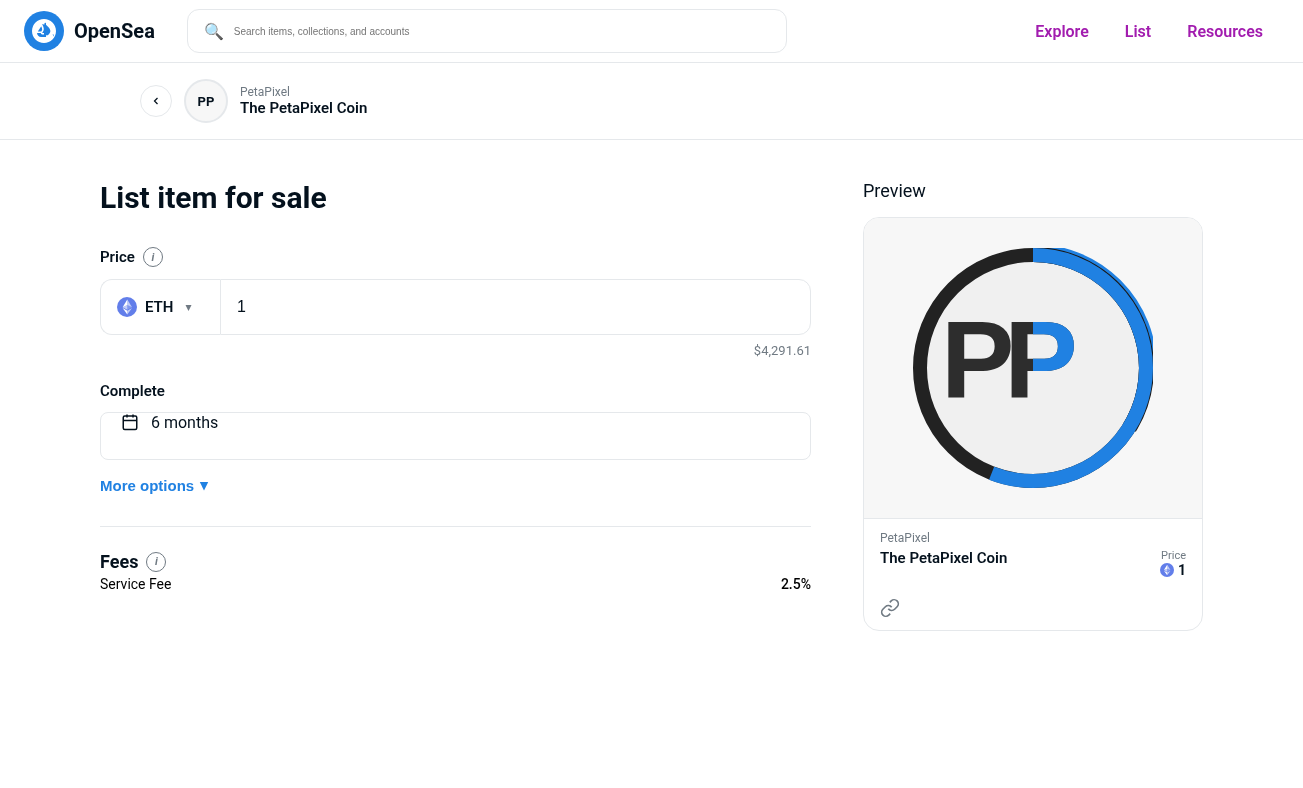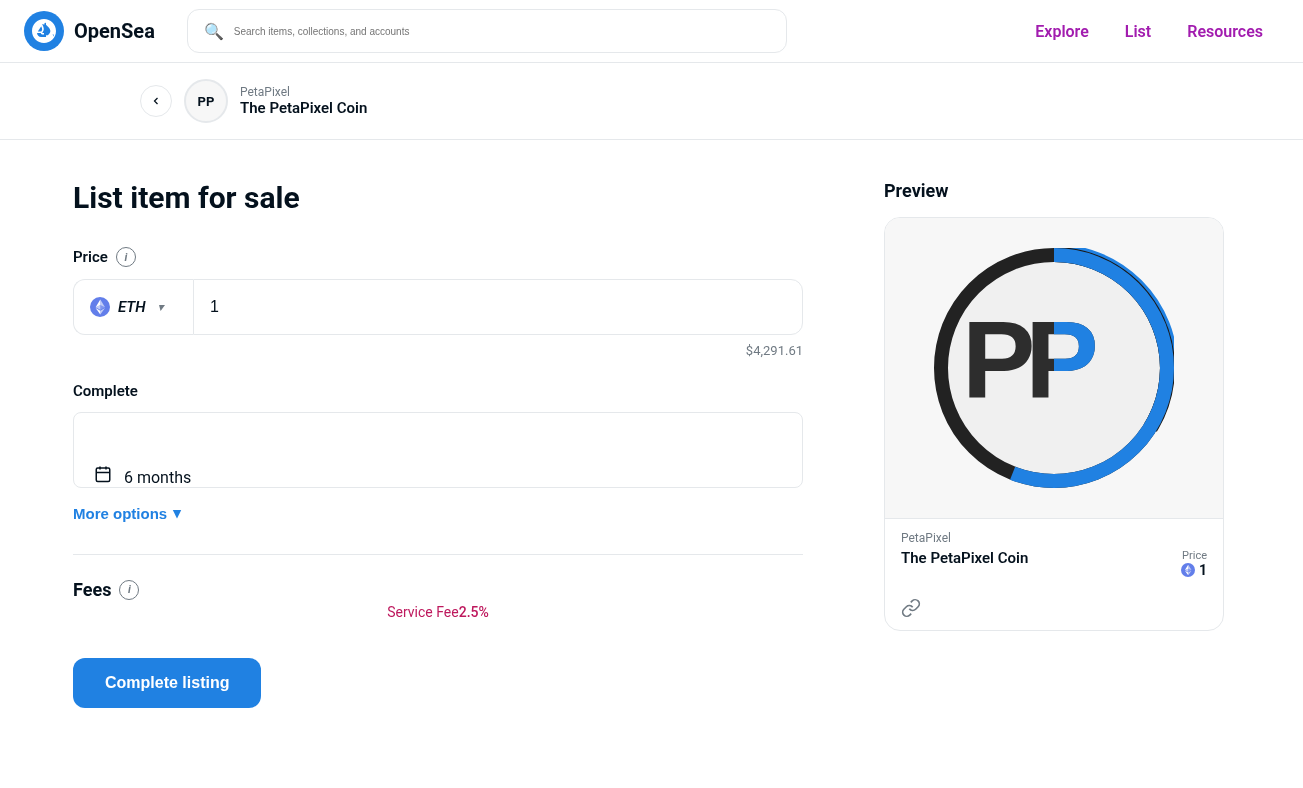--- a/index.html
+++ b/index.html
@@ -107,22 +107,22 @@
       font-size: 13px;
       color: #04111d;
     }
     .breadcrumb-text { display: flex; flex-direction: column; }
     .breadcrumb-collection { font-size: 12px; color: #707a83; }
     .breadcrumb-item { font-size: 15px; font-weight: 600; color: #04111d; }
 
     
     .main-layout {
       display: flex;
-      padding: 40px 73px;
-      gap: 81px;
+      padding: 40px 100px;
+      gap: 52px;
       min-height: 640px;
     }
 
     
     .left-panel { flex: 1; max-width: 730px; }
     .page-title {
       font-size: 30px;
       font-weight: 700;
       margin-bottom: 32px;
       color: #04111d;
@@ -161,21 +161,20 @@
       align-items: center;
       gap: 8px;
       border: 1px solid #e5e8eb;
       border-radius: 12px 0 0 12px;
       padding: 0 16px;
       height: 56px;
       background: #fff;
       cursor: pointer;
       min-width: 120px;
       border-right: none;
-      font-style: italic;
     }
     .eth-diamond {
       width: 20px;
       height: 20px;
     }
     .currency-name { font-size: 15px; font-weight: 600; }
     .chevron-down { color: #707a83; font-size: 12px; margin-left: 4px; }
     .price-input-wrap {
       flex: 1;
       position: relative;
@@ -193,26 +192,26 @@
     .price-usd {
       text-align: right;
       font-size: 13px;
       color: #707a83;
       margin-bottom: 24px;
     }
 
     
     .duration-input {
       display: flex;
-      align-items: flex-end;
+      align-items: flex-start;
       gap: 12px;
       border: 1px solid #e5e8eb;
       border-radius: 8px;
       padding: 0 20px;
-      height: 76px;
+      height: 48px;
       background: #fff;
       cursor: pointer;
       font-size: 16px;
       margin-bottom: 16px;
       width: 100%;
     }
     .calendar-icon {
       font-size: 18px;
       color: #04111d;
     }
@@ -244,25 +243,25 @@
     .fees-header {
       font-size: 18px;
       font-weight: 700;
       margin-bottom: 4px;
       display: flex;
       align-items: center;
       gap: 8px;
     }
     .fee-row {
       display: flex;
-      justify-content: center;
+      justify-content: space-between;
       align-items: center;
       font-size: 14px;
       margin-bottom: 6px;
-      color: #be185d;
+      color: #000000;
     }
     .fee-value { font-size: 14px; font-weight: 500; }
 
     
     .complete-btn {
       display: inline-block;
       background: #2081e2;
       color: #fff;
       font-size: 16px;
       font-weight: 700;
@@ -272,21 +271,21 @@
       cursor: pointer;
       margin-top: 32px;
       min-width: 180px;
       text-align: center;
     }
 
     
     .right-panel { width: 340px; flex-shrink: 0; }
     .preview-label {
       font-size: 18px;
-      font-weight: 700;
+      font-weight: 400;
       margin-bottom: 16px;
     }
     .nft-card {
       border: 1px solid #e5e8eb;
       border-radius: 16px;
       overflow: hidden;
       background: #fff;
     }
     .nft-image-area {
       background: #f7f7f7;
@@ -439,21 +438,20 @@
         <span>Fees</span>
         <span class="info-icon">i</span>
       </div>
       <div class="fee-row">
         <span>Service Fee</span>
         <span class="fee-value">2.5%</span>
       </div>
     </div>
 
     
-    <button class="complete-btn">Complete listing</button>
   </div>
 
   <div class="right-panel">
     <div class="preview-label">Preview</div>
     <div class="nft-card">
       <div class="nft-image-area">
 
         <svg width="240" height="240" viewBox="0 0 240 240" xmlns="http://www.w3.org/2000/svg">
 
           <circle cx="120" cy="120" r="115" fill="#e8e8e8" stroke="#1a1a1a" stroke-width="8"></circle>

